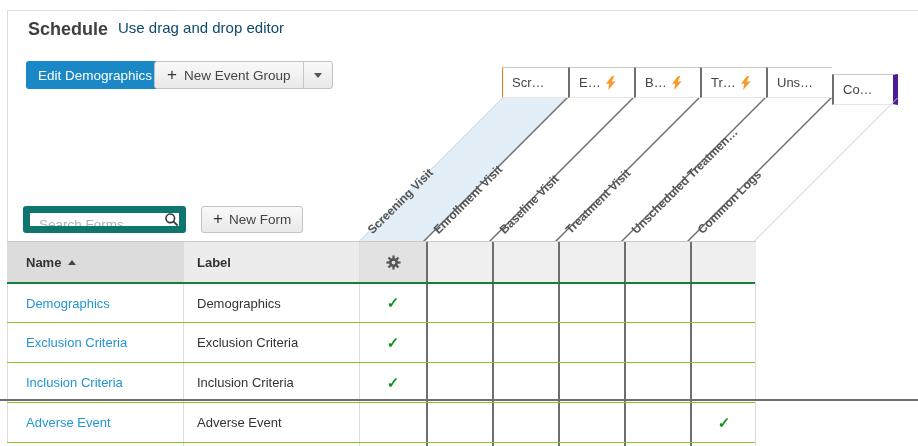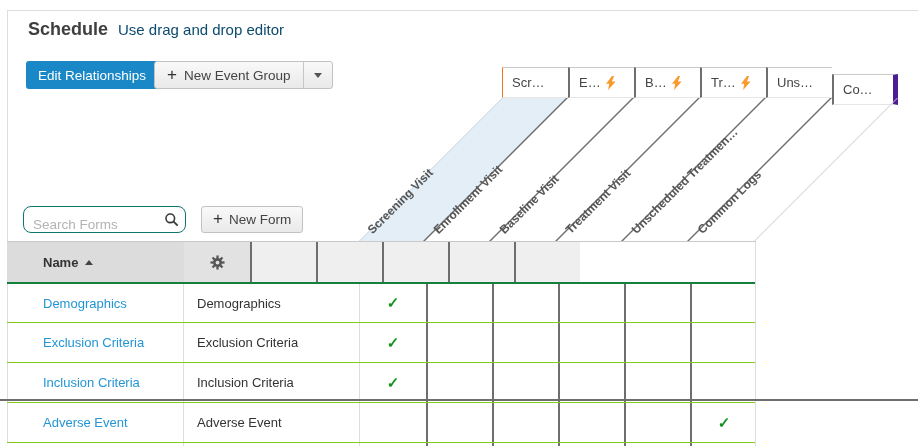--- a/index.html
+++ b/index.html
@@ -4,21 +4,21 @@
 <style>
   * { margin:0; padding:0; box-sizing:border-box; }
   body { font-family:"Liberation Sans", sans-serif; background:#fff; }
   #screen { position:relative; width:918px; height:446px; background:#fff; overflow:hidden; }
 
   
   .panel-border-top { position:absolute; left:7px; top:10px; width:911px; height:1px; background:#ddd; }
   .panel-border-left { position:absolute; left:7px; top:10px; width:1px; height:436px; background:#ddd; }
 
   
-  .title-row { position:absolute; left:28px; top:19px; display:flex; align-items:center; gap:10px; }
+  .title-row { position:absolute; left:28px; top:19px; display:flex; align-items:flex-start; gap:10px; }
   .page-title { font-size:18px; font-weight:bold; color:#3f3f3f; }
   .editor-link { font-size:15px; color:#0c4a6e; text-decoration:none; cursor:pointer; }
 
   
   .btn-primary { position:absolute; left:26px; top:61px; height:28px; display:flex; align-items:center;
     padding:0 12px; background:#1a87c6; color:#fff; font-size:13.5px; border-radius:3px; cursor:pointer; }
   .split-btn { position:absolute; left:154px; top:61px; height:28px; display:flex;
     background:linear-gradient(#f9f9f9,#e9e9e9); border:1px solid #c2c2c2; border-radius:3px;
     color:#444; font-size:13.5px; cursor:pointer; }
   .split-main { display:flex; align-items:center; gap:7px; padding:0 12px; }
@@ -39,38 +39,38 @@
     transform:skewX(-45deg); transform-origin:0 0; border-right:2px solid #6e6e6e; }
   .band.selected { background:#e3eef7; border-left:1px solid #ccd7e2; }
   .band.last { border-right:1px solid #ccc; }
 
   
   .diag-label { position:absolute; top:224px; height:12px; line-height:12px; white-space:nowrap;
     font-size:12px; font-weight:bold; color:#555; transform:rotate(-45deg); transform-origin:0 100%; cursor:pointer; }
 
   
   .search-wrap { position:absolute; left:23px; top:206px; width:163px; height:27px; }
-  .search-wrap input { width:100%; height:100%; border:1px solid #0f766e; border-radius:8px;
+  .search-wrap input { width:100%; height:100%; border:7px solid #0f766e; border-radius:3px;
     font-family:"Liberation Sans", sans-serif; font-size:13.5px; color:#444; padding:10px 28px 0 9px; outline:none; }
   .search-wrap input::placeholder { color:#b3b3b3; }
   .search-icon { position:absolute; right:7px; top:6px; }
   .btn-newform { position:absolute; left:201px; top:206px; height:27px; display:flex; align-items:center; gap:6px;
     padding:0 11px; background:linear-gradient(#f9f9f9,#e9e9e9); border:1px solid #c2c2c2; border-radius:3px;
     font-size:13.5px; color:#444; cursor:pointer; }
 
   
   .sched-table { position:absolute; left:7px; top:241px; width:749px;
     border-top:1px solid #c9c9c9; border-right:1px solid #ddd; }
   .trow { display:flex; height:40px; }
   .trow + .trow { border-top:1px solid #84cc16; }
   .trow.header { border-top:none; }
   .trow.under-header { border-top:2px solid #15803d; }
   .trow.partial { height:5px; background:#fff; }
   .cell { flex:none; display:flex; align-items:center; }
-  .c-name  { width:176px; padding-left:36px; }
+  .c-name  { width:176px; padding-left:19px; }
   .c-label { width:176px; padding-left:13px; border-left:1px solid #ddd; }
   .c-ev    { width:66px; justify-content:center; }
   .c-ev.first { width:67px; border-left:1px solid #ddd; }
   .c-ev.darkline { border-left:2px solid #6e6e6e; }
   .header .cell { font-size:13px; font-weight:bold; color:#333; }
   .header .c-name  { background:#dcdcdc; }
   .header .c-label { background:#ececec; }
   .header .c-ev    { background:#efefef; }
   .header .c-ev.first { background:#e2e2e2; cursor:pointer; }
   .row-link { font-size:13px; color:#2395d5; text-decoration:none; cursor:pointer; }
@@ -90,21 +90,21 @@
 
   <div class="panel-border-top"></div>
   <div class="panel-border-left"></div>
 
   <div class="title-row">
     <span class="page-title">Schedule</span>
     <a class="editor-link">Use drag and drop editor</a>
   </div>
 
   <div class="btn-primary">
-    <span>Edit Relationships</span>
+    <span>Edit Demographics</span>
   </div>
   <div class="split-btn">
     <div class="split-main">
       <span class="plus-glyph">+</span>
       <span>New Event Group</span>
     </div>
     <div class="split-caret">
       <span class="caret-down"></span>
     </div>
   </div>
@@ -161,20 +161,23 @@
   <div class="btn-newform">
     <span class="plus-glyph">+</span>
     <span>New Form</span>
   </div>
 
   <div class="sched-table">
     <div class="trow header">
       <div class="cell c-name">
         <span>Name</span>
         <span class="sort-up"></span>
+      </div>
+      <div class="cell c-label">
+        <span>Label</span>
       </div>
       <div class="cell c-ev first">
         <svg width="15" height="15" viewBox="0 0 16 16">
           <g fill="#555">
             <circle cx="8" cy="8" r="4.8"></circle>
             <rect x="6.8" y="0.5" width="2.4" height="3.4"></rect>
             <rect x="6.8" y="12.1" width="2.4" height="3.4"></rect>
             <rect x="0.5" y="6.8" width="3.4" height="2.4"></rect>
             <rect x="12.1" y="6.8" width="3.4" height="2.4"></rect>
             <rect x="6.8" y="0.5" width="2.4" height="3.4" transform="rotate(45 8 8)"></rect>

